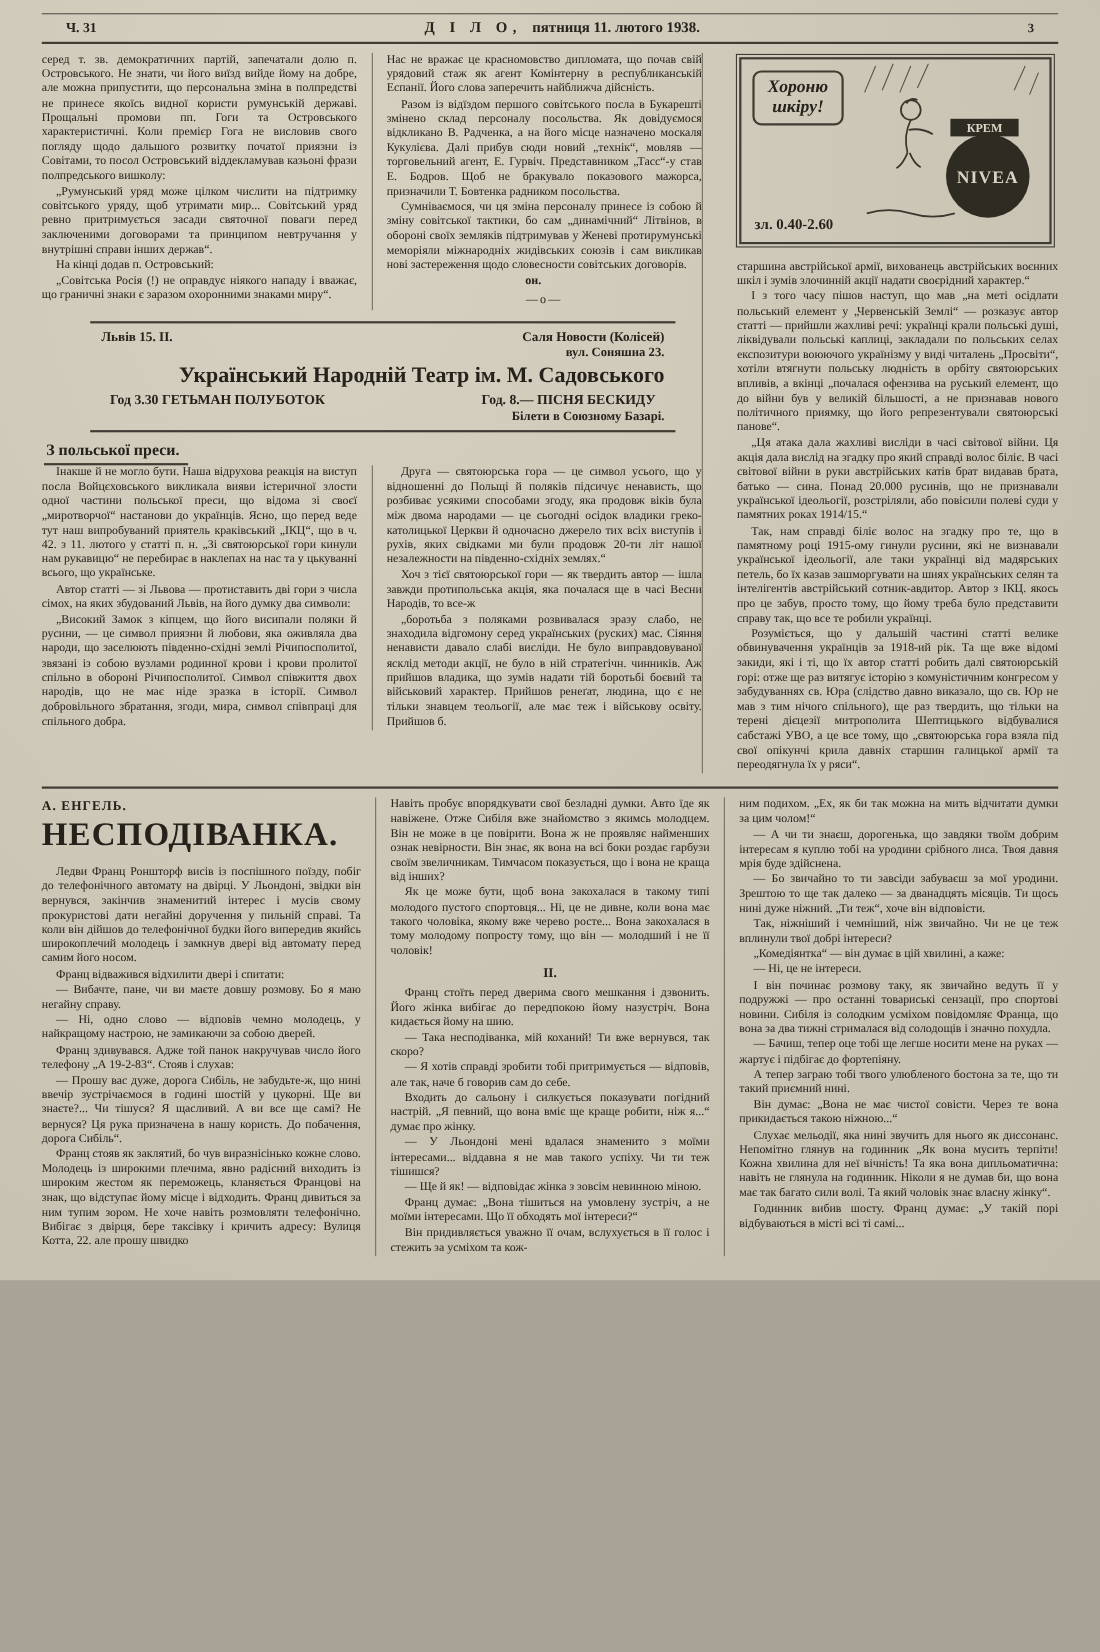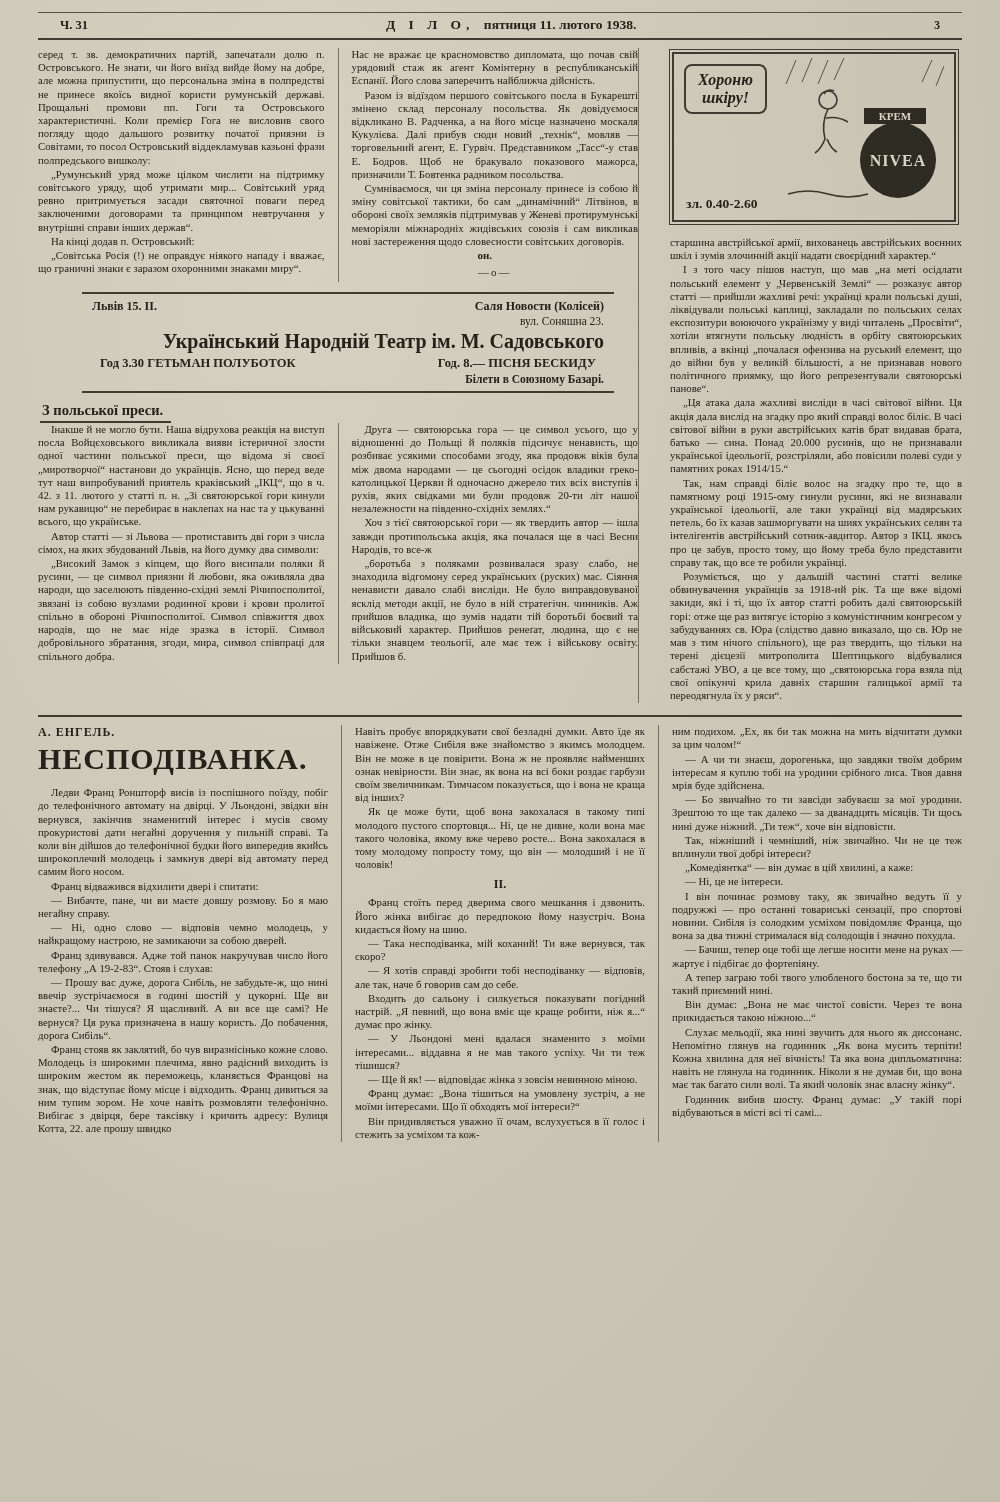--- a/index.html
+++ b/index.html
@@ -1,18 +1,18 @@
 <!DOCTYPE html>
 <html><head>
 <meta charset="utf-8">
 <style>
   html,body{margin:0;padding:0;}
   body{background:#a8a395;font-family:"Liberation Serif","DejaVu Serif",serif;}
   .page{
-    width:1000px;height:1502px;margin:0 auto;position:relative;overflow:hidden;
+    width:1000px;height:1164px;margin:0 auto;position:relative;overflow:hidden;
     background:radial-gradient(ellipse at 30% 15%, #d6d1c1 0%, #ccc7b7 50%, #c2bdad 100%);
     color:#24221b;padding:12px 38px 16px;box-sizing:border-box;
   }
   
   .masthead{display:flex;justify-content:space-between;align-items:baseline;
     padding:4px 22px 5px;border-top:1px solid #55524a;border-bottom:2px solid #3f3c33;font-weight:bold;}
   .issue{font-size:12.5px}
   .mast-center{font-size:13.5px}
   .mast-name{letter-spacing:5px;margin-right:6px}
   .pageno{font-size:11.5px}
@@ -26,21 +26,21 @@
   .twocol .c + .c{margin-left:13px;padding-left:13px;border-left:1px solid #74705f;}
   .para{font-size:10.8px;line-height:13.2px;text-align:justify;text-indent:13px;margin:0 0 1px 0;}
   .cont > p:first-child{text-indent:0;}
   .sig{text-align:center;font-weight:bold;font-size:11px;padding-right:20px;margin-top:1px;}
   .odiv{text-align:center;font-size:11px;letter-spacing:2px;margin:5px 0 4px;}
 
   
   .theater{margin:10px 24px 8px 44px;border-top:2px solid #3f3c33;border-bottom:2px solid #3f3c33;
     padding:5px 10px 6px;text-align:right;}
   .t-row1{display:flex;justify-content:space-between;font-weight:bold;font-size:12px;}
-  .t-addr{font-size:11.5px;font-weight:normal;margin-top:1px;}
+  .t-addr{font-size:11.5px;font-weight:bold;margin-top:1px;}
   .t-title{font-size:20px;font-weight:bold;margin:3px 0 3px;}
   .t-shows{display:flex;justify-content:space-between;padding:0 8px;font-size:12.5px;font-weight:bold;}
   .t-tickets{font-size:11.5px;font-weight:bold;margin-top:2px;}
 
   
   .press{margin-top:6px;}
   .kicker{display:inline-block;font-weight:bold;font-size:14.5px;border-bottom:2px solid #3f3c33;
     padding:0 8px 2px 2px;margin-left:2px;}
   .headline{font-size:25px;font-weight:bold;text-align:center;margin:10px 0 10px;letter-spacing:.5px;
     font-family:"DejaVu Serif","Liberation Serif",serif;}
@@ -194,21 +194,21 @@
     </div>
     <div class="sc">
       <div class="cont">
           <p class="para">Навіть пробує впорядкувати свої безладні думки. Авто їде як навіжене. Отже Сибіля вже знайомство з якимсь молодцем. Він не може в це повірити. Вона ж не проявляє найменших ознак невірности. Він знає, як вона на всі боки роздає гарбузи своїм звеличникам. Тимчасом показується, що і вона не краща від інших?</p>
           <p class="para">Як це може бути, щоб вона закохалася в такому типі молодого пустого спортовця... Ні, це не дивне, коли вона має такого чоловіка, якому вже черево росте... Вона закохалася в тому молодому попросту тому, що він — молодший і не її чоловік!</p>
         </div>
       <div class="section-num">II.</div>
       <div>
           <p class="para">Франц стоїть перед дверима свого мешкання і дзвонить. Його жінка вибігає до передпокою йому назустріч. Вона кидається йому на шию.</p>
           <p class="para">— Така несподіванка, мій коханий! Ти вже вернувся, так скоро?</p>
-          <p class="para">— Я хотів справді зробити тобі несподіванку — відповів, але так, наче б говорив сам до себе.</p>
+          <p class="para">— Я хотів справді зробити тобі притримується — відповів, але так, наче б говорив сам до себе.</p>
           <p class="para">Входить до сальону і силкується показувати погідний настрій. „Я певний, що вона вміє ще краще робити, ніж я...“ думає про жінку.</p>
           <p class="para">— У Льондоні мені вдалася знаменито з моїми інтересами... віддавна я не мав такого успіху. Чи ти теж тішишся?</p>
           <p class="para">— Ще й як! — відповідає жінка з зовсім невинною міною.</p>
           <p class="para">Франц думає: „Вона тішиться на умовлену зустріч, а не моїми інтересами. Що її обходять мої інтереси?“</p>
           <p class="para">Він придивляється уважно її очам, вслухується в її голос і стежить за усміхом та кож-</p>
         </div>
     </div>
     <div class="sc cont">
         <p class="para">ним подихом. „Ех, як би так можна на мить відчитати думки за цим чолом!“</p>
         <p class="para">— А чи ти знаєш, дорогенька, що завдяки твоїм добрим інтересам я куплю тобі на уродини срібного лиса. Твоя давня мрія буде здійснена.</p>

